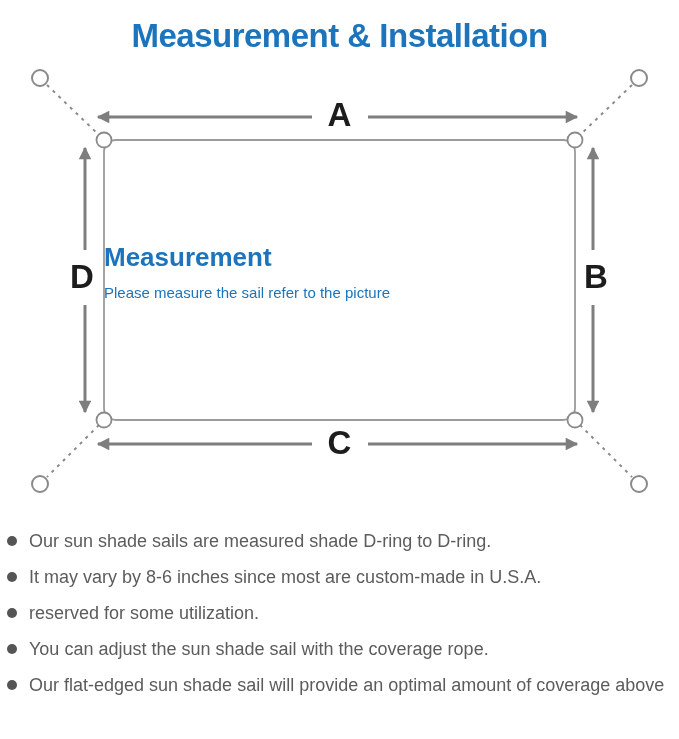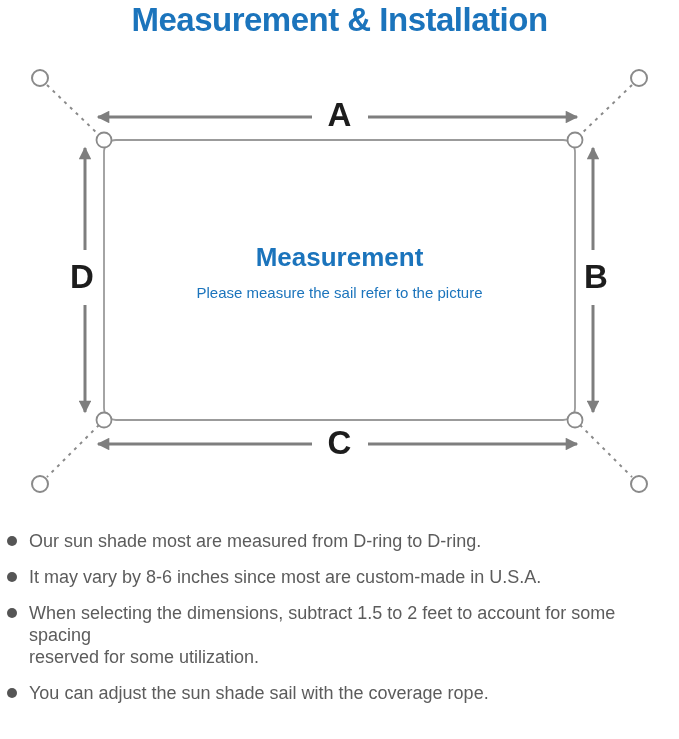--- a/index.html
+++ b/index.html
@@ -9,42 +9,41 @@
   .page {
     position: relative;
     width: 679px;
     height: 739px;
     background: #ffffff;
     overflow: hidden;
   }
 
   .main-title {
     position: absolute;
-    top: 1px;
+    top: 17px;
     left: 0;
     width: 100%;
     text-align: center;
     font-size: 33px;
     font-weight: bold;
     letter-spacing: -0.5px;
     color: #1b74bc;
   }
 
   .diagram-svg {
     position: absolute;
     top: 0;
     left: 0;
   }
 
   .center-text {
     position: absolute;
     left: 104px;
     width: 471px;
     top: 242px;
-    text-align: center;
     color: #1b74bc;
   }
   .center-text .heading {
     font-size: 26px;
     font-weight: bold;
   }
   .center-text .sub {
     margin-top: 11px;
     font-size: 15px;
   }
@@ -142,37 +141,43 @@
 
   <div class="center-text">
     <div class="heading">Measurement</div>
     <div class="sub">Please measure the sail refer to the picture</div>
   </div>
 
   <ul class="notes">
     <li>
       <span class="dot"></span>
       <span>
-        <span class="line">Our sun shade most are measured from D-ring to D-ring.</span>
+        <span class="line">Our sun shade sails are measured shade D-ring to D-ring.</span>
       </span>
     </li>
     <li>
       <span class="dot"></span>
       <span>
         <span class="line">It may vary by 8-6 inches since most are custom-made in U.S.A.</span>
       </span>
     </li>
     <li>
       <span class="dot"></span>
       <span>
-        <span class="line">When selecting the dimensions, subtract 1.5 to 2 feet to account for some spacing</span>
         <span class="line">reserved for some utilization.</span>
       </span>
     </li>
     <li>
       <span class="dot"></span>
       <span>
         <span class="line">You can adjust the sun shade sail with the coverage rope.</span>
       </span>
     </li>
+    <li>
+      <span class="dot"></span>
+      <span>
+        <span class="line">Our flat-edged sun shade sail will provide an optimal amount of coverage above</span>
+
+      </span>
+    </li>
   </ul>
 
 </div>
 
 </body></html>

